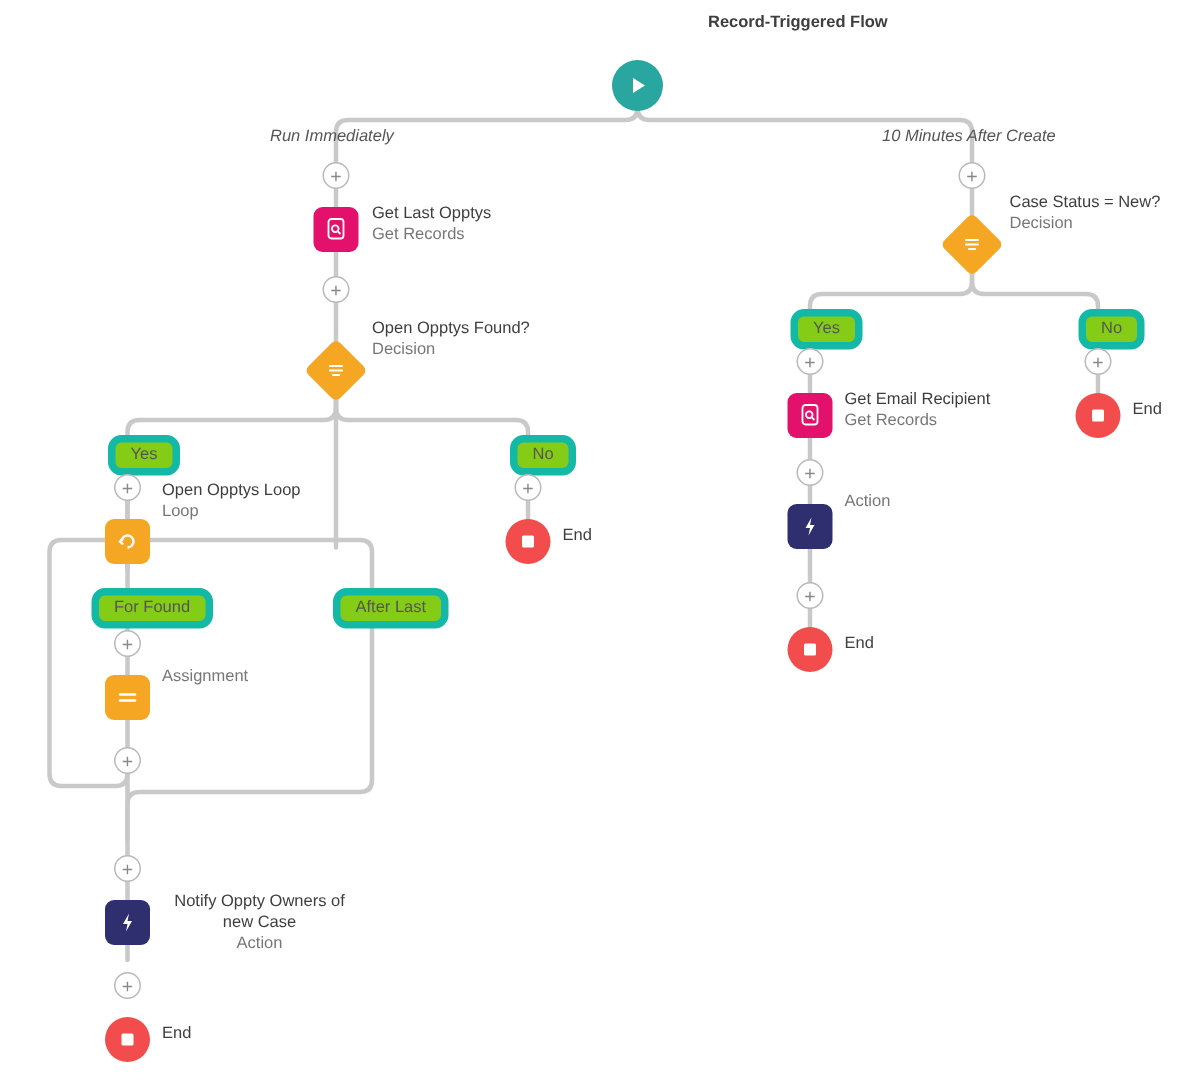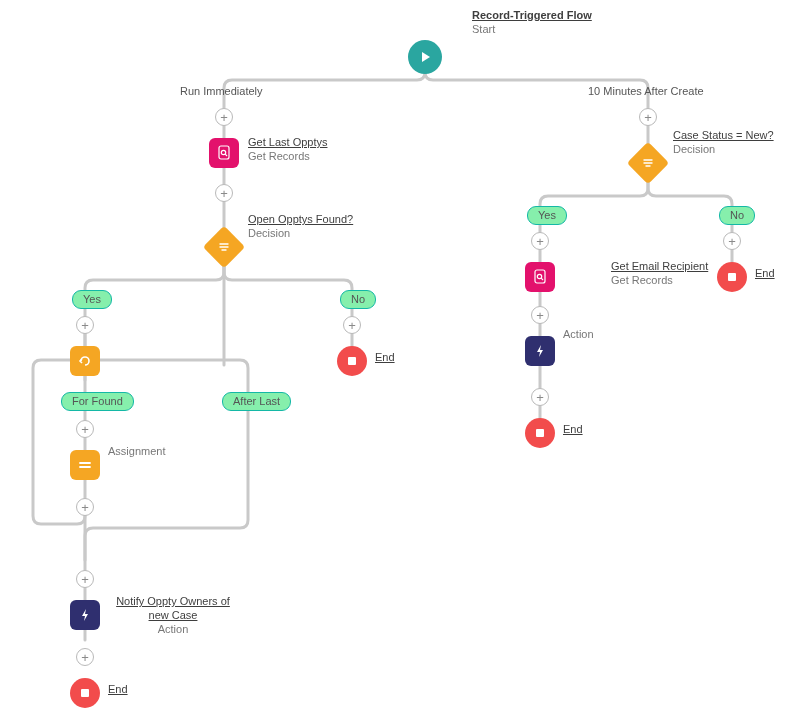--- a/index.html
+++ b/index.html
@@ -2,26 +2,26 @@
 <html><head>
 <meta charset="utf-8">
 <style>
   html,body{margin:0;padding:0;width:800px;height:726px;font-family:"Segoe UI",Arial,sans-serif;background:#fff;color:#3e3e3e;}
   .stage{position:relative;width:800px;height:726px;}
   .edge{stroke:#c9c9c9;stroke-width:3;fill:none;stroke-linecap:round;stroke-linejoin:round;}
   
   .plus{position:absolute;width:18px;height:18px;border:1px solid #b9b9b9;border-radius:50%;
         background:#fff;display:flex;align-items:center;justify-content:center;color:#8a8a8a;
         font-size:13px;line-height:1;box-sizing:border-box;}
-  .pill{position:absolute;padding:2px 10px;border:1px solid #14b8a6;border-radius:9px;
-        background:#86efac;font-size:11px;color:#555;line-height:1.2;white-space:nowrap;}
+  .pill{position:absolute;padding:2px 10px;border:5px solid #14b8a6;border-radius:9px;
+        background:#84cc16;font-size:11px;color:#555;line-height:1.2;white-space:nowrap;}
   .lbl{position:absolute;font-size:11px;line-height:1.25;color:#3e3e3e;width:130px;}
-  .lbl .t{font-weight:400;color:#3e3e3e;text-decoration:underline;}
+  .lbl .t{font-weight:400;color:#3e3e3e;}
   .lbl .s{color:#777;}
-  .pathlabel{position:absolute;font-size:11px;color:#555;white-space:nowrap;}
+  .pathlabel{position:absolute;font-size:11px;color:#555;white-space:nowrap;font-style:italic;}
   
   .node{position:absolute;width:30px;height:30px;border-radius:6px;display:flex;
         align-items:center;justify-content:center;color:#fff;}
   .node svg{display:block}
   .pink{background:#e3116c;}
   .orange{background:#f5a623;}
   .navy{background:#2f2f6f;}
   .red{background:#f24c4c;border-radius:50%;}
   .start{position:absolute;width:34px;height:34px;border-radius:50%;background:#2aa6a0;
          display:flex;align-items:center;justify-content:center;color:#fff;}
@@ -61,21 +61,20 @@
   <path class="edge" d="M648 178 V188 Q648 196 656 196 H724 Q732 196 732 204 V280"></path>
 </svg>
 
 <div class="start" style="left:408px;top:40px;">
   <svg width="14" height="14" viewBox="0 0 14 14">
         <path d="M4 2 L12 7 L4 12 Z" fill="#fff"></path>
       </svg>
 </div>
 <div class="lbl" style="left:472px;top:9px;width:180px;">
   <div class="t" style="font-weight:600">Record-Triggered Flow</div>
-  <div class="s">Start</div>
 </div>
 
 <div class="pathlabel" style="left:180px;top:85px;">Run Immediately</div>
 <div class="pathlabel" style="left:588px;top:85px;text-align:center;">10 Minutes After Create</div>
 
 <div class="plus" style="left:215px;top:108px;">+</div>
 
 <div class="node pink" style="left:209px;top:138px;">
   <svg width="16" height="16" viewBox="0 0 16 16">
     <rect x="3" y="1" width="10" height="13" rx="2" fill="none" stroke="#fff" stroke-width="1.2"></rect>
@@ -97,20 +96,24 @@
 <div class="diamond" style="left:209px;top:232px;">
   <svg class="glyph" width="14" height="14" viewBox="0 0 14 14">
     <path d="M3 4 H11 M3 7 H11 M5 10 H9" stroke="#fff" stroke-width="1.4" stroke-linecap="round"></path>
   </svg>
 </div>
 
 <div class="pill" style="left:72px;top:290px;">Yes</div>
 <div class="pill" style="left:340px;top:290px;">No</div>
 
 <div class="plus" style="left:76px;top:316px;">+</div>
+<div class="lbl" style="left:108px;top:321px;">
+  <div class="t">Open Opptys Loop</div>
+  <div class="s">Loop</div>
+</div>
 <div class="node orange" style="left:70px;top:346px;">
   <svg width="16" height="16" viewBox="0 0 16 16">
     <path d="M4 8 A4 4 0 1 1 8 12" fill="none" stroke="#fff" stroke-width="1.6"></path>
     <path d="M5 10 L3 8 L5 6" fill="none" stroke="#fff" stroke-width="1.6"></path>
   </svg>
 </div>
 
 <div class="pill" style="left:61px;top:392px;">For Found</div>
 <div class="pill" style="left:222px;top:392px;">After Last</div>
 
@@ -173,21 +176,21 @@
 <div class="pill" style="left:719px;top:206px;">No</div>
 
 <div class="plus" style="left:531px;top:232px;">+</div>
 <div class="node pink" style="left:525px;top:262px;">
   <svg width="16" height="16" viewBox="0 0 16 16">
     <rect x="3" y="1" width="10" height="13" rx="2" fill="none" stroke="#fff" stroke-width="1.2"></rect>
     <circle cx="7.5" cy="7.5" r="2.2" fill="none" stroke="#fff" stroke-width="1.2"></circle>
     <path d="M9.2 9.2 L11 11" stroke="#fff" stroke-width="1.2"></path>
   </svg>
 </div>
-<div class="lbl" style="left:563px;top:260px;margin-left:48px;">
+<div class="lbl" style="left:563px;top:260px;">
   <div class="t">Get Email Recipient</div>
   <div class="s">Get Records</div>
 </div>
 <div class="plus" style="left:531px;top:306px;">+</div>
 
 <div class="node navy" style="left:525px;top:336px;">
   <svg width="14" height="14" viewBox="0 0 14 14">
     <path d="M8 1 L4 8 H7 L6 13 L10 6 H7 Z" fill="#fff"></path>
   </svg>
 </div>

